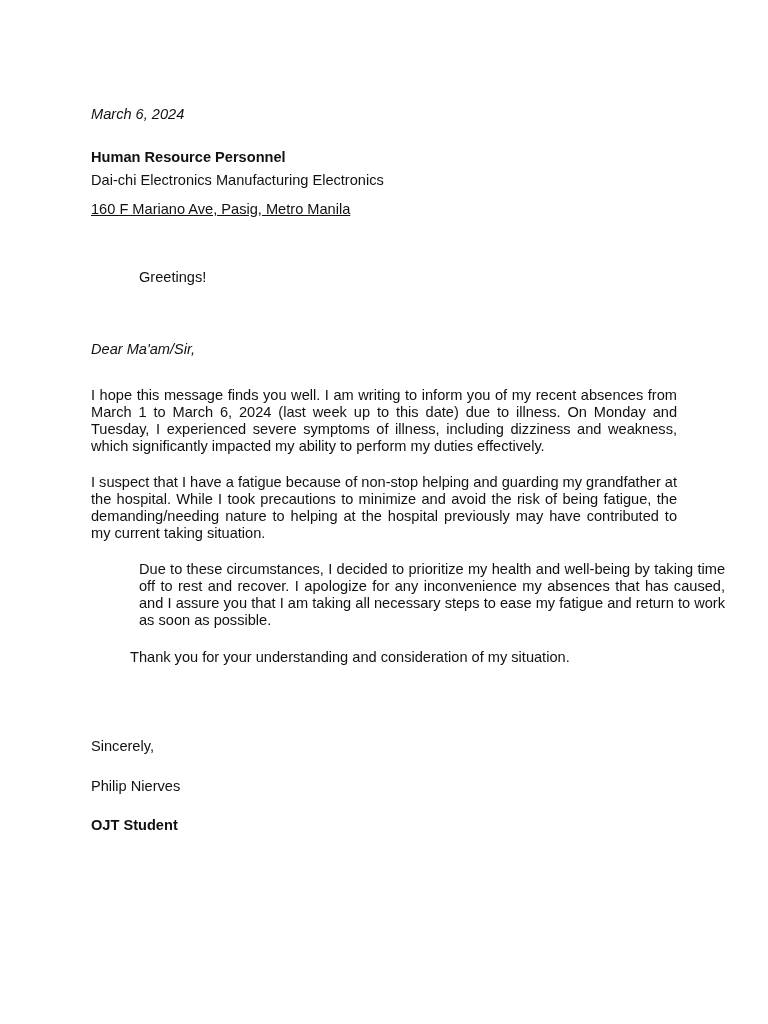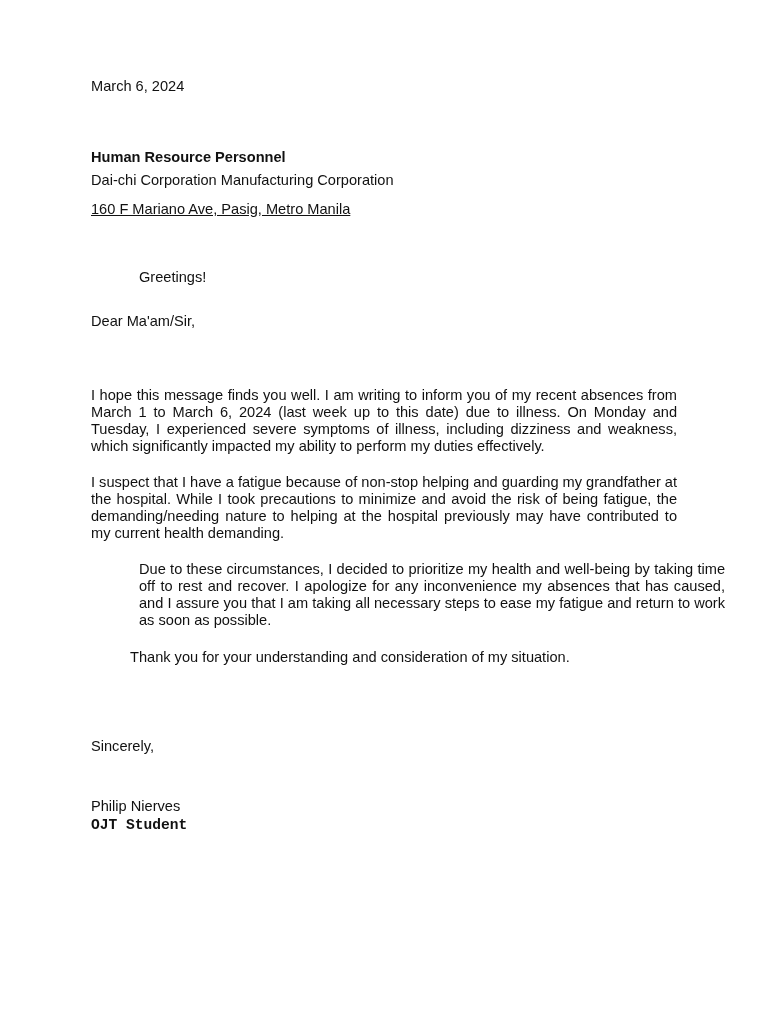--- a/index.html
+++ b/index.html
@@ -12,37 +12,37 @@
     .bold { font-weight: bold; }
     .para {
       position: absolute; left: 91px; width: 586px;
       text-align: justify; line-height: 17px; margin: 0;
     }
   </style>
 </head>
 <body>
 
 <div>
-  <div class="line" style="top:77px;">March 6, 2024</div>
+  <div class="line" style="top:105px;font-style:italic;">March 6, 2024</div>
 
   <div>
     <div class="line bold" style="top:148px;text-align:right;">Human Resource Personnel</div>
-    <div class="line" style="top:171px;">Dai-chi Corporation Manufacturing Corporation</div>
+    <div class="line" style="top:171px;">Dai-chi Electronics Manufacturing Electronics</div>
     <div class="line" style="top:200px;text-decoration:underline;">160 F Mariano Ave, Pasig, Metro Manila</div>
   </div>
 
   <div class="line" style="top:268px;margin-left:48px;">Greetings!</div>
-  <div class="line" style="top:312px;">Dear Ma'am/Sir,</div>
+  <div class="line" style="top:340px;font-style:italic;">Dear Ma'am/Sir,</div>
 
   <div>
     <p class="para" style="top:387px;">I hope this message finds you well. I am writing to inform you of my recent absences from March 1 to March 6, 2024 (last week up to this date) due to illness. On Monday and Tuesday, I experienced severe symptoms of illness, including dizziness and weakness, which significantly impacted my ability to perform my duties effectively.</p>
-    <p class="para" style="top:474px;">I suspect that I have a fatigue because of non-stop helping and guarding my grandfather at the hospital. While I took precautions to minimize and avoid the risk of being fatigue, the demanding/needing nature to helping at the hospital previously may have contributed to my current health demanding.</p>
+    <p class="para" style="top:474px;">I suspect that I have a fatigue because of non-stop helping and guarding my grandfather at the hospital. While I took precautions to minimize and avoid the risk of being fatigue, the demanding/needing nature to helping at the hospital previously may have contributed to my current taking situation.</p>
     <p class="para" style="top:561px;margin-left:48px;">Due to these circumstances, I decided to prioritize my health and well-being by taking time off to rest and recover. I apologize for any inconvenience my absences that has caused, and I assure you that I am taking all necessary steps to ease my fatigue and return to work as soon as possible.</p>
     <p class="para" style="top:649px;margin-left:39px;">Thank you for your understanding and consideration of my situation.</p>
   </div>
 
   <div class="line" style="top:737px;">Sincerely,</div>
 
   <div>
-    <div class="line" style="top:797px;">Philip Nierves</div>
-    <div class="line bold" style="top:816px;font-family:Liberation Mono, monospace;">OJT Student</div>
+    <div class="line" style="top:777px;">Philip Nierves</div>
+    <div class="line bold" style="top:816px;">OJT Student</div>
   </div>
 </div>
 
 </body></html>

